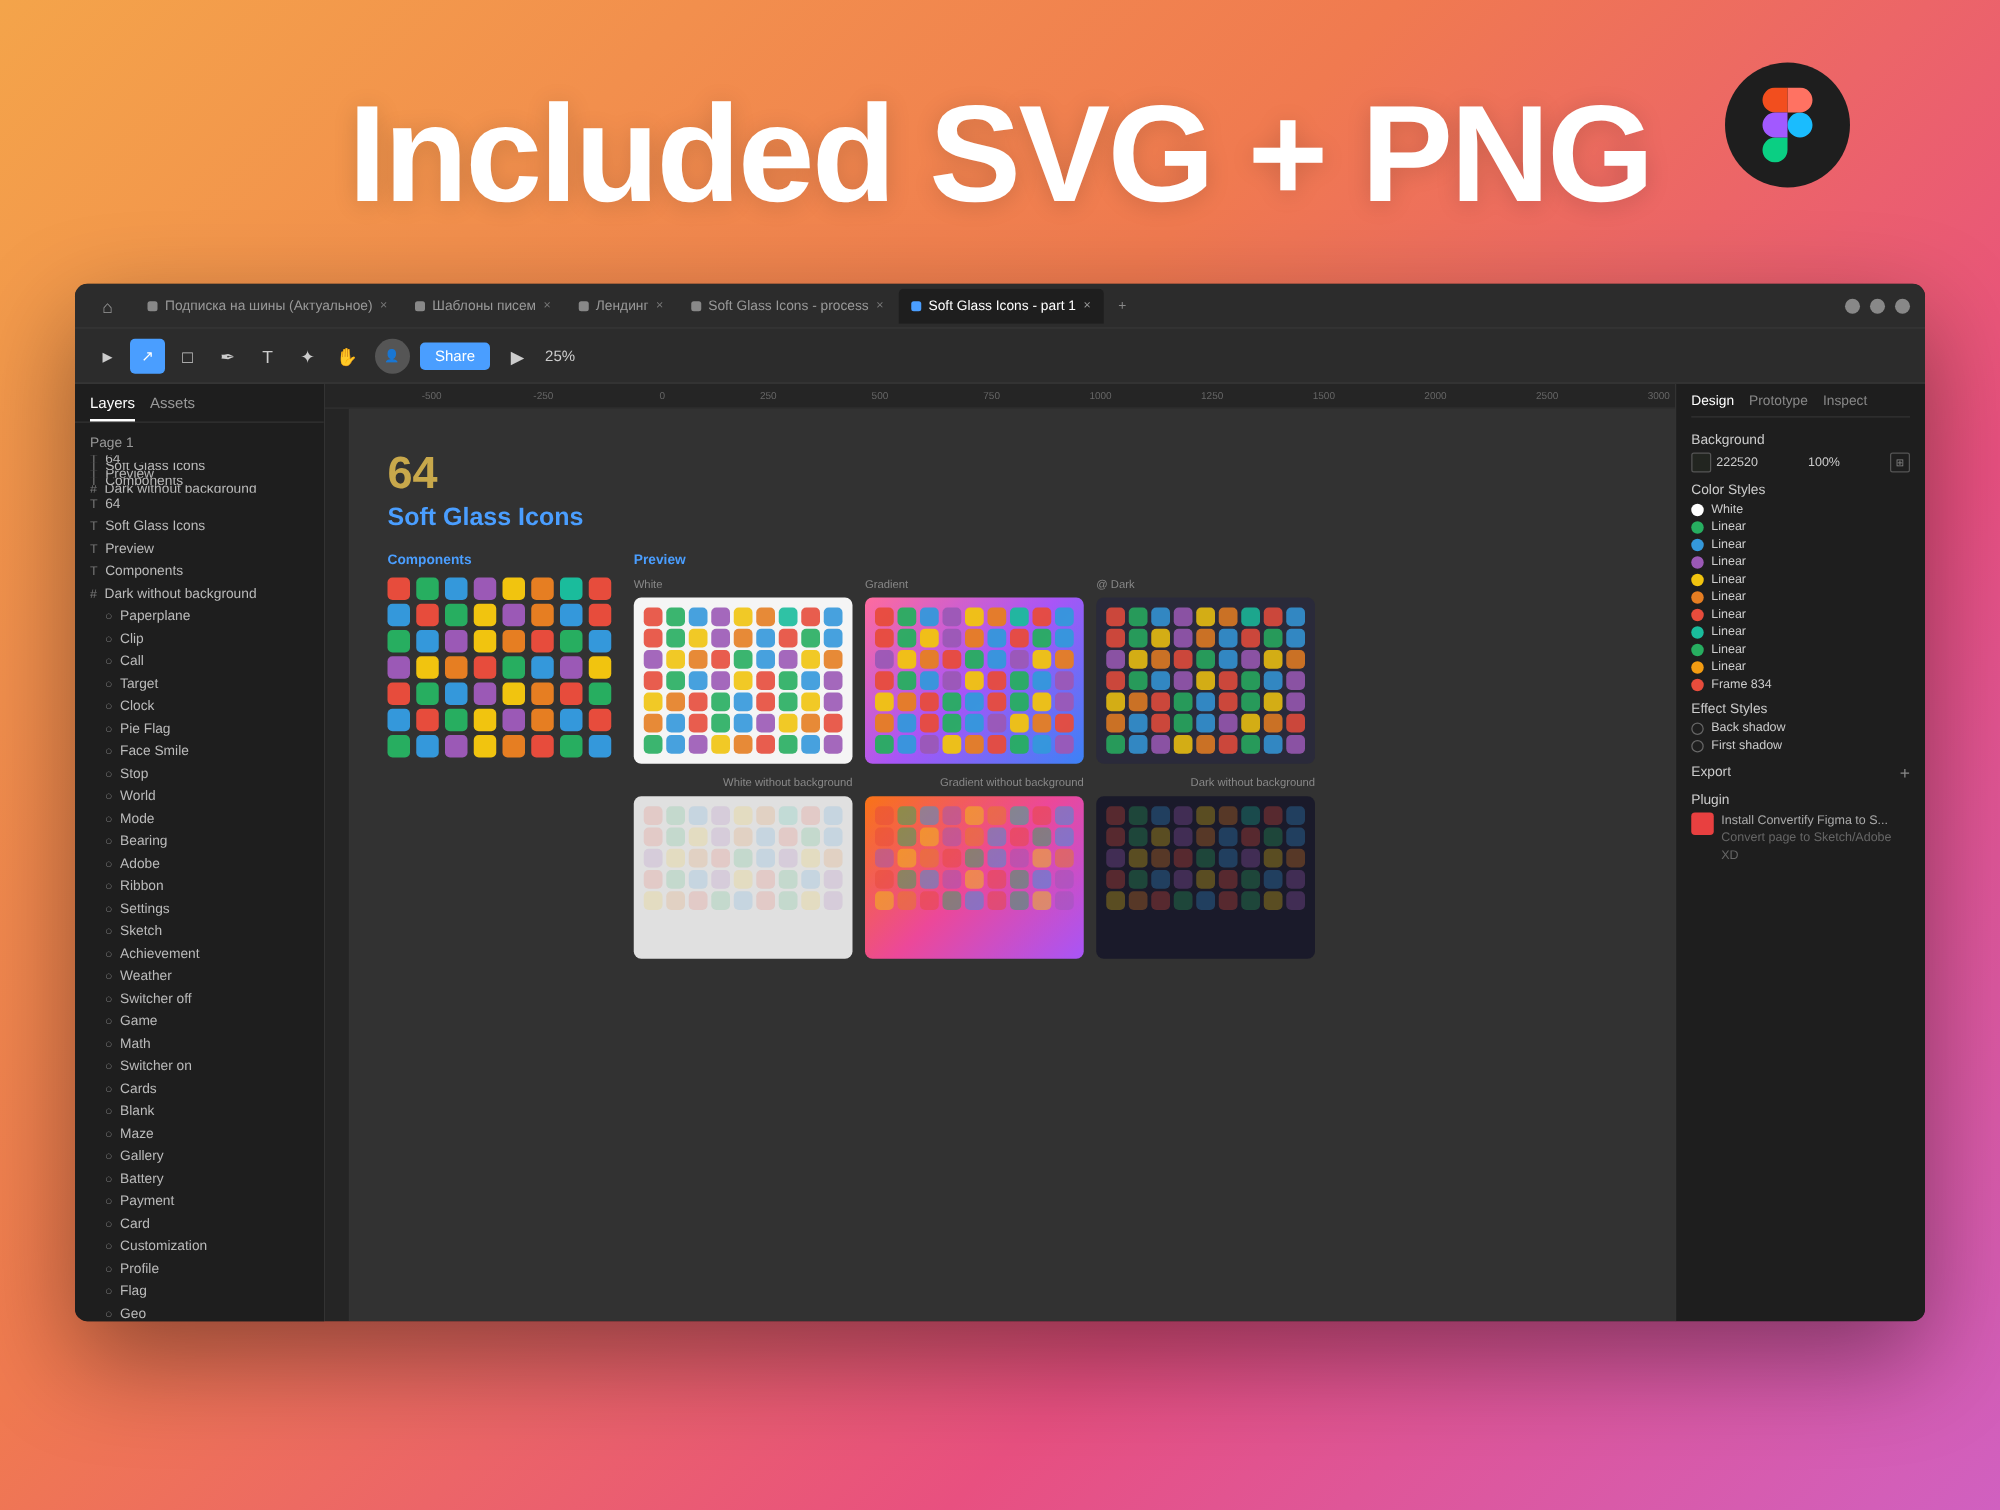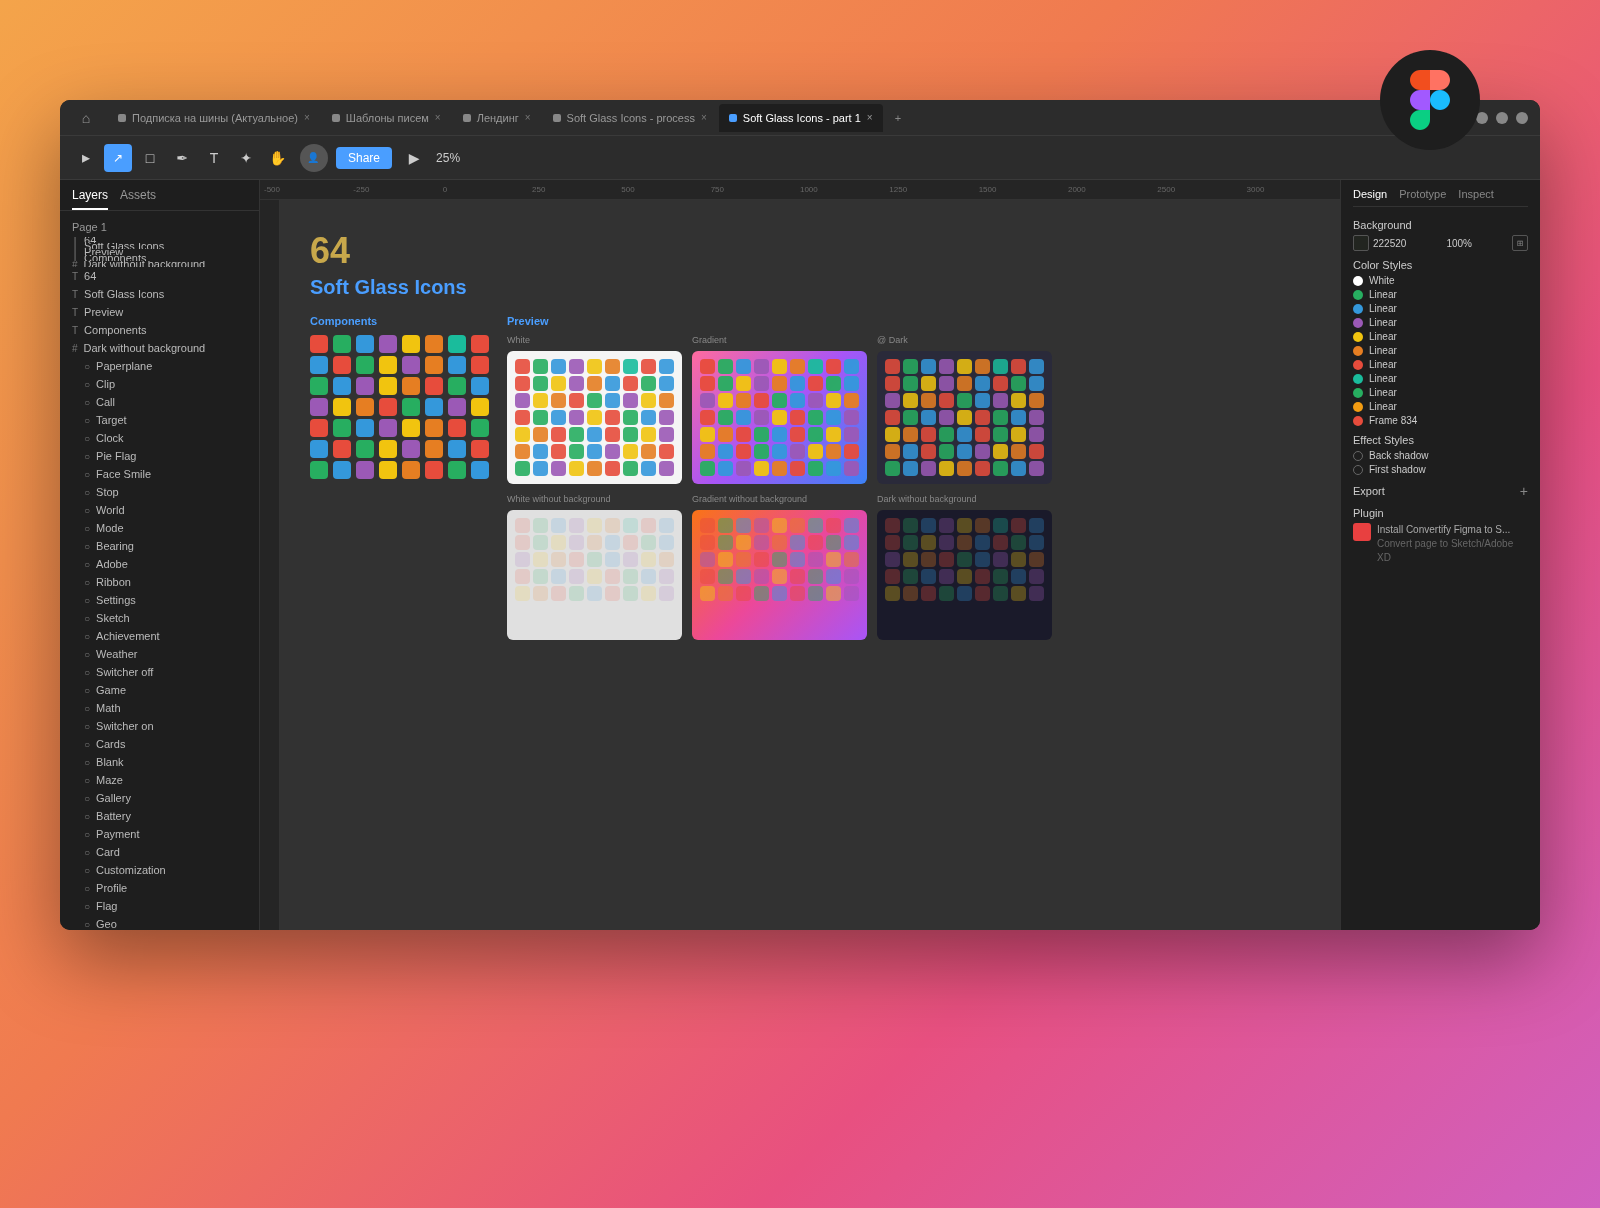--- a/index.html
+++ b/index.html
@@ -433,27 +433,28 @@
     
     .ruler-ticks {
       display: flex;
       width: 100%;
       position: relative;
     }
     .ruler-tick {
       font-size: 8px;
       color: #666;
       flex: 1;
-      text-align: left;
+      text-align: right;
     }
   </style>
 </head>
 <body>
 
 <div class="header-area">
+  <h1 class="header-title">Included SVG + PNG</h1>
   <div class="figma-logo">
     <svg viewBox="0 0 38 57" fill="none" xmlns="http://www.w3.org/2000/svg">
       <path d="M19 28.5C19 25.9804 20.0009 23.5641 21.7825 21.7825C23.5641 20.0009 25.9804 19 28.5 19C31.0196 19 33.4359 20.0009 35.2175 21.7825C36.9991 23.5641 38 25.9804 38 28.5C38 31.0196 36.9991 33.4359 35.2175 35.2175C33.4359 36.9991 31.0196 38 28.5 38C25.9804 38 23.5641 36.9991 21.7825 35.2175C20.0009 33.4359 19 31.0196 19 28.5Z" fill="#1ABCFE"></path>
       <path d="M0 47.5C0 44.9804 1.00089 42.5641 2.78249 40.7825C4.56408 39.0009 6.98044 38 9.5 38H19V47.5C19 50.0196 17.9991 52.4359 16.2175 54.2175C14.4359 55.9991 12.0196 57 9.5 57C6.98044 57 4.56408 55.9991 2.78249 54.2175C1.00089 52.4359 0 50.0196 0 47.5Z" fill="#0ACF83"></path>
       <path d="M19 0V19H28.5C31.0196 19 33.4359 17.9991 35.2175 16.2175C36.9991 14.4359 38 12.0196 38 9.5C38 6.98044 36.9991 4.56408 35.2175 2.78249C33.4359 1.00089 31.0196 0 28.5 0H19Z" fill="#FF7262"></path>
       <path d="M0 9.5C0 12.0196 1.00089 14.4359 2.78249 16.2175C4.56408 17.9991 6.98044 19 9.5 19H19V0H9.5C6.98044 0 4.56408 1.00089 2.78249 2.78249C1.00089 4.56408 0 6.98044 0 9.5Z" fill="#F24E1E"></path>
       <path d="M0 28.5C0 31.0196 1.00089 33.4359 2.78249 35.2175C4.56408 36.9991 6.98044 38 9.5 38H19V19H9.5C6.98044 19 4.56408 20.0009 2.78249 21.7825C1.00089 23.5641 0 25.9804 0 28.5Z" fill="#A259FF"></path>
     </svg>
   </div>
 </div>
@@ -1005,21 +1006,21 @@
                           <div style="width: 15px; height: 15px; border-radius: 4px; background: rgb(231, 76, 60); opacity: 0.85;"></div>
                           <div style="width: 15px; height: 15px; border-radius: 4px; background: rgb(39, 174, 96); opacity: 0.85;"></div>
                           <div style="width: 15px; height: 15px; border-radius: 4px; background: rgb(52, 152, 219); opacity: 0.85;"></div>
                           <div style="width: 15px; height: 15px; border-radius: 4px; background: rgb(155, 89, 182); opacity: 0.85;"></div>
                         </div>
                     </div>
                   </div>
 
                 </div>
 
-                <div style="display:flex;flex-wrap:wrap;gap:10px;margin-top:10px;">
+                <div style="display:flex;flex-wrap:wrap;gap:10px;margin-top:10px;text-align:right;">
 
                   <div>
                     <div class="preview-sublabel">White without background</div>
                     <div style="background:#e0e0e0;border-radius:6px;padding:8px;width:175px;min-height:130px;">
                       <div id="white-nobg-grid" style="display:grid;grid-template-columns:repeat(9,16px);gap:2px;opacity:0.5;">
                           <div style="width: 15px; height: 15px; border-radius: 4px; background: rgb(231, 76, 60); opacity: 0.3;"></div>
                           <div style="width: 15px; height: 15px; border-radius: 4px; background: rgb(39, 174, 96); opacity: 0.3;"></div>
                           <div style="width: 15px; height: 15px; border-radius: 4px; background: rgb(52, 152, 219); opacity: 0.3;"></div>
                           <div style="width: 15px; height: 15px; border-radius: 4px; background: rgb(155, 89, 182); opacity: 0.3;"></div>
                           <div style="width: 15px; height: 15px; border-radius: 4px; background: rgb(241, 196, 15); opacity: 0.3;"></div>

